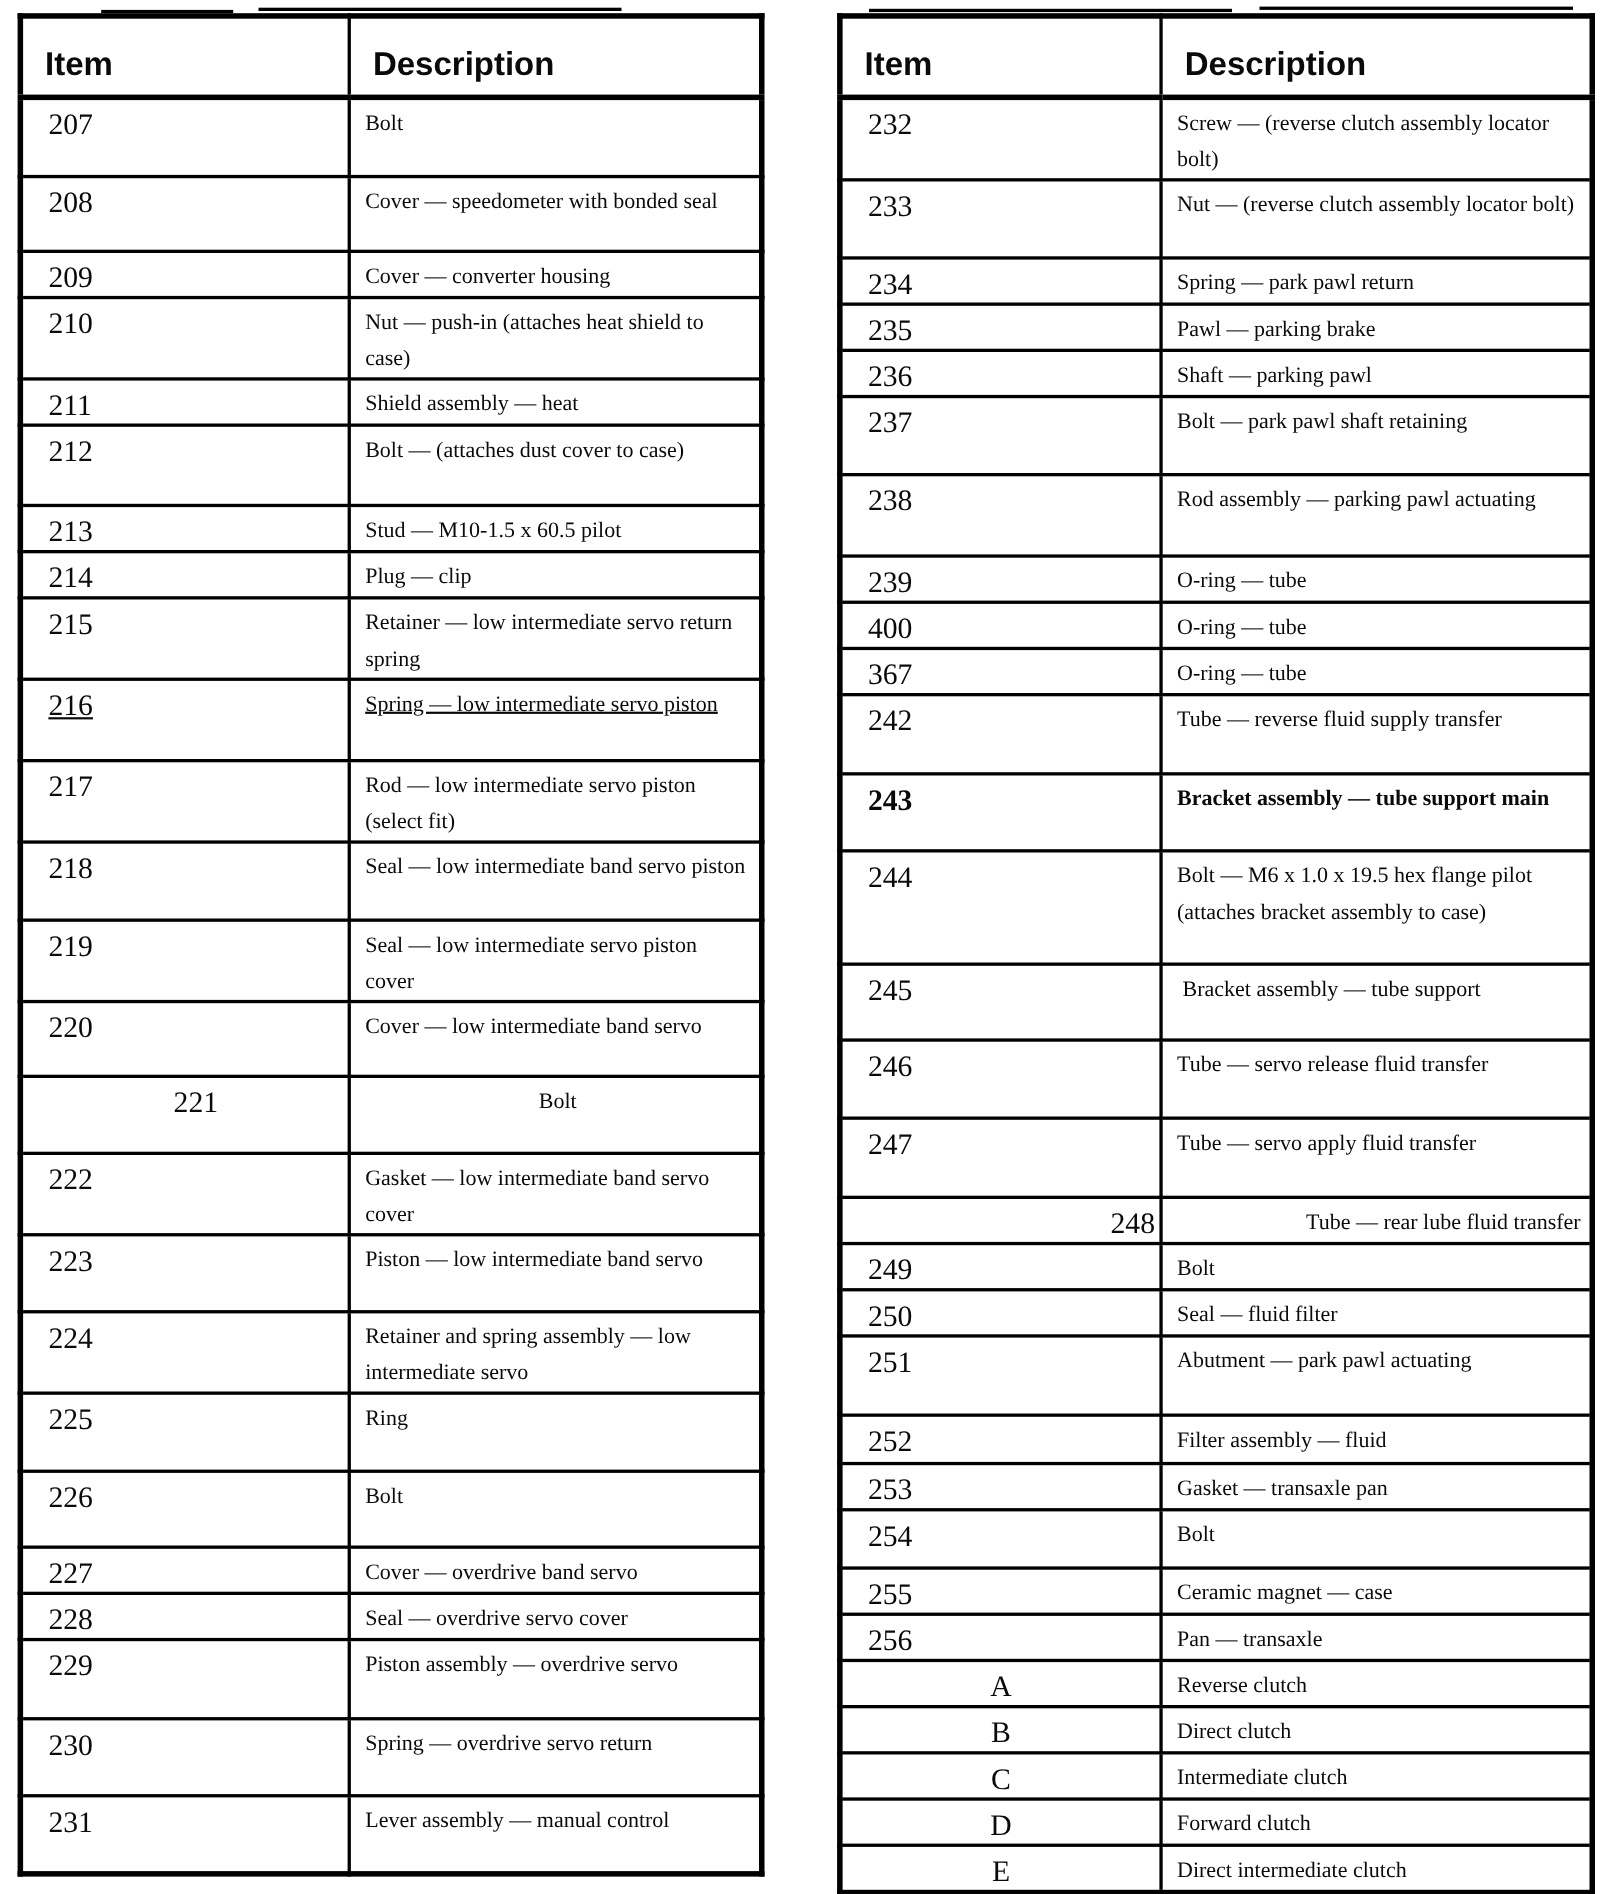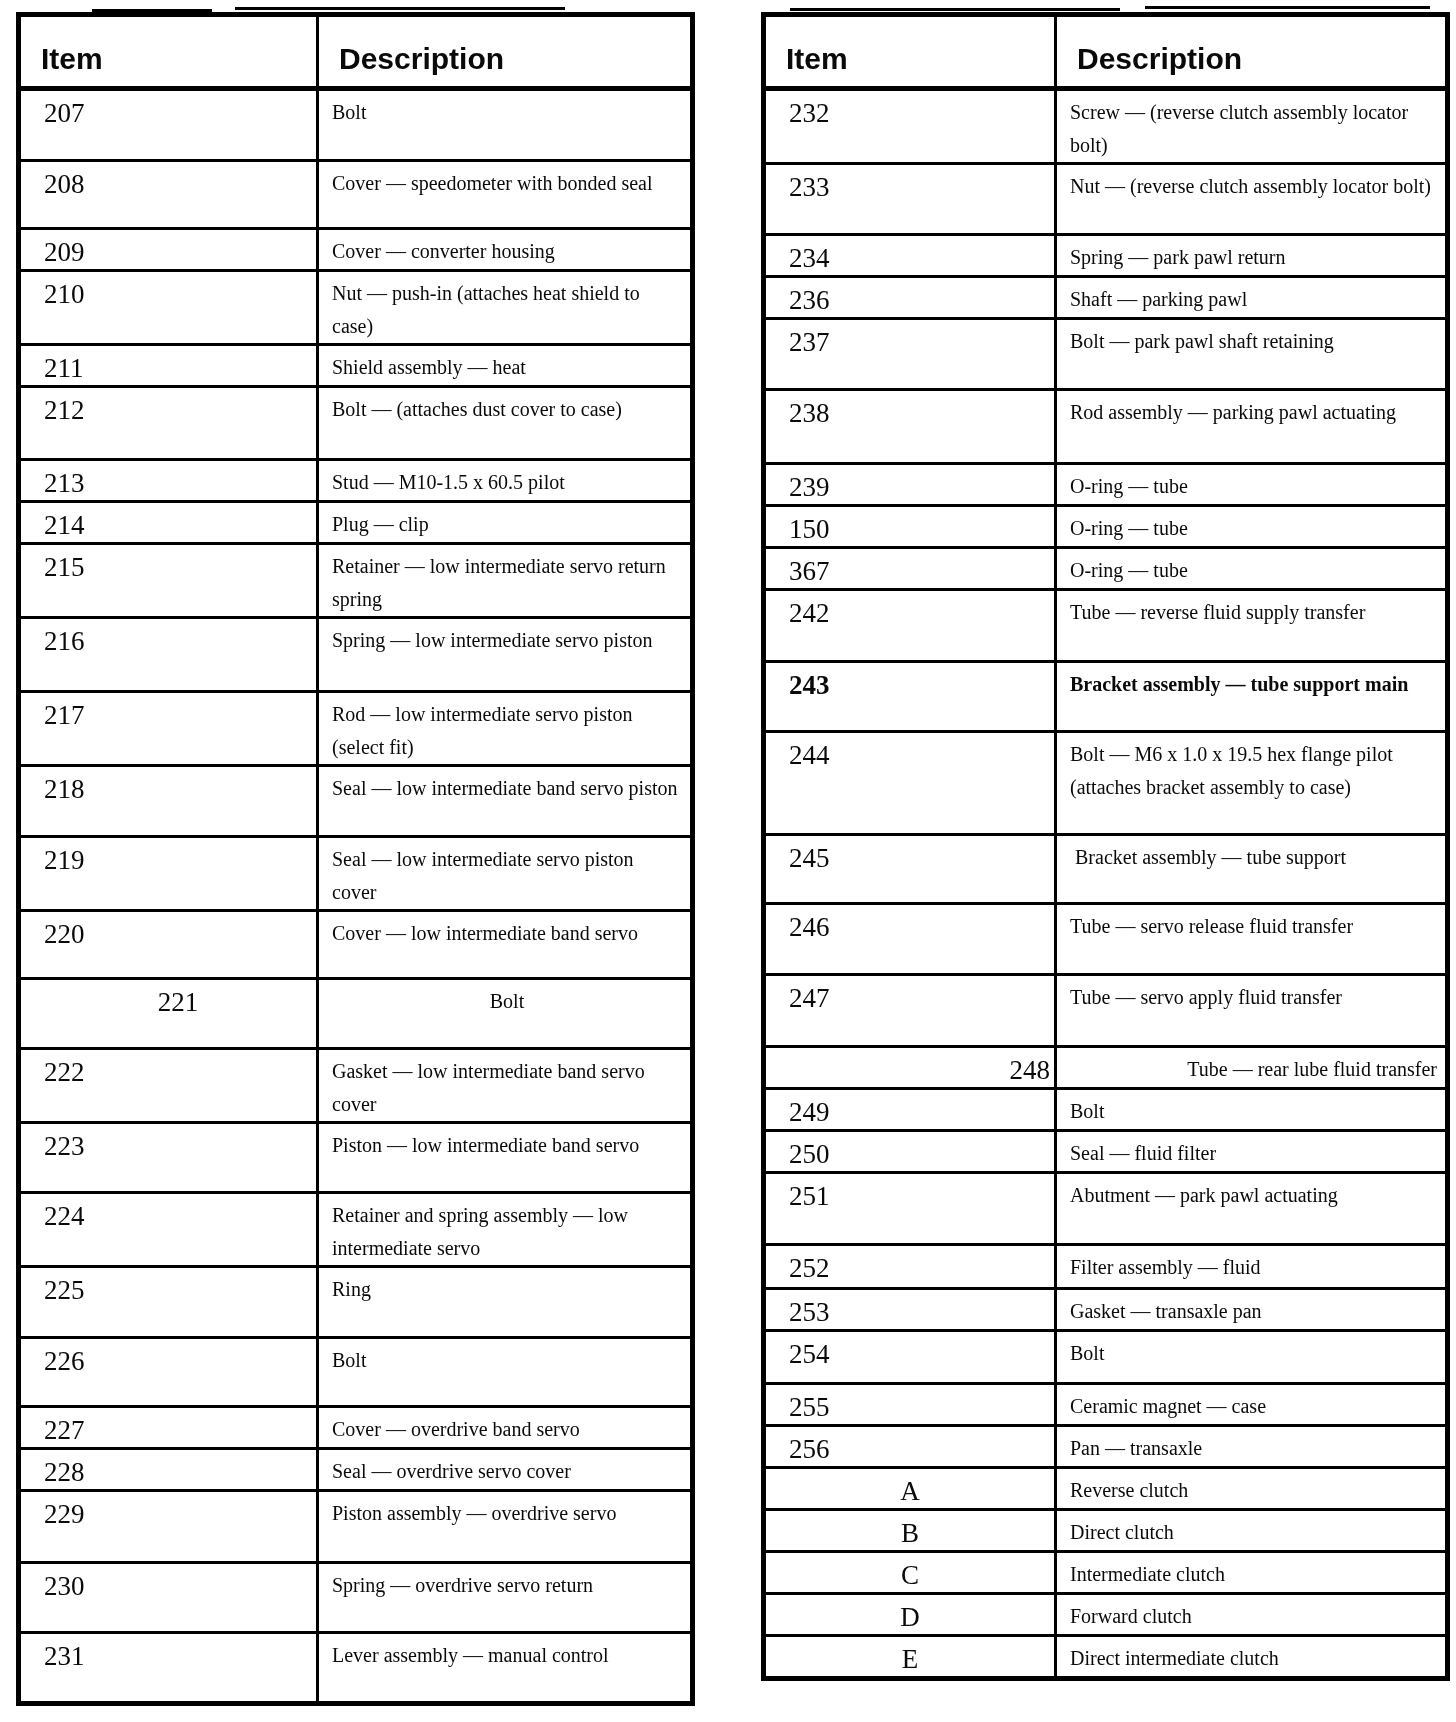--- a/index.html
+++ b/index.html
@@ -124,21 +124,21 @@
           <td class="desc-cell">Stud — M10-1.5 x 60.5 pilot</td>
         </tr>
         <tr style="height: 39px;">
           <td class="item-cell">214</td>
           <td class="desc-cell">Plug — clip</td>
         </tr>
         <tr style="height: 71px;">
           <td class="item-cell">215</td>
           <td class="desc-cell">Retainer — low intermediate servo return spring</td>
         </tr>
-        <tr style="height: 74px;">
+        <tr style="height: 74px; text-decoration: underline;">
           <td class="item-cell">216</td>
           <td class="desc-cell">Spring — low intermediate servo piston</td>
         </tr>
         <tr style="height: 70px;">
           <td class="item-cell">217</td>
           <td class="desc-cell">Rod — low intermediate servo piston (select fit)</td>
         </tr>
         <tr style="height: 71px;">
           <td class="item-cell">218</td>
           <td class="desc-cell">Seal — low intermediate band servo piston</td>
@@ -215,38 +215,42 @@
           <td class="desc-cell">Screw — (reverse clutch assembly locator bolt)</td>
         </tr>
         <tr style="height: 71px;">
           <td class="item-cell">233</td>
           <td class="desc-cell">Nut — (reverse clutch assembly locator bolt)</td>
         </tr>
         <tr style="height: 40px;">
           <td class="item-cell">234</td>
           <td class="desc-cell">Spring — park pawl return</td>
         </tr>
+        <tr style="height: 39px;">
+          <td class="item-cell">235</td>
+          <td class="desc-cell">Pawl — parking brake</td>
+        </tr>
         <tr style="height: 40px;">
           <td class="item-cell">236</td>
           <td class="desc-cell">Shaft — parking pawl</td>
         </tr>
         <tr style="height: 71px;">
           <td class="item-cell">237</td>
           <td class="desc-cell">Bolt — park pawl shaft retaining</td>
         </tr>
         <tr style="height: 74px;">
           <td class="item-cell">238</td>
           <td class="desc-cell">Rod assembly — parking pawl actuating</td>
         </tr>
         <tr style="height: 40px;">
           <td class="item-cell">239</td>
           <td class="desc-cell">O-ring — tube</td>
         </tr>
         <tr style="height: 40px;">
-          <td class="item-cell">150</td>
+          <td class="item-cell">400</td>
           <td class="desc-cell">O-ring — tube</td>
         </tr>
         <tr style="height: 41px;">
           <td class="item-cell">367</td>
           <td class="desc-cell">O-ring — tube</td>
         </tr>
         <tr style="height: 72px;">
           <td class="item-cell">242</td>
           <td class="desc-cell">Tube — reverse fluid supply transfer</td>
         </tr>

